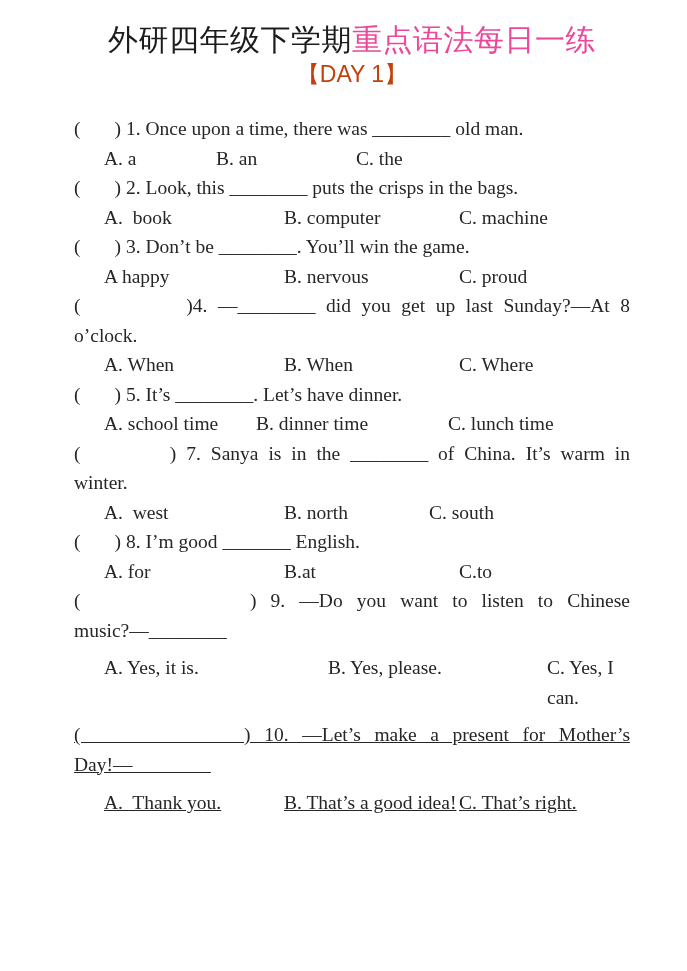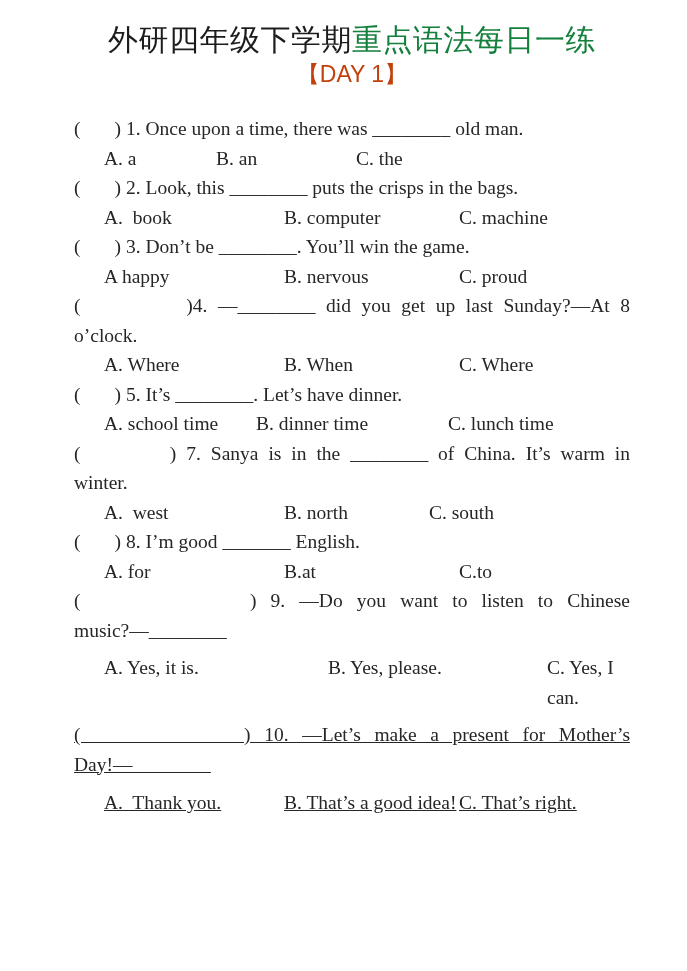--- a/index.html
+++ b/index.html
@@ -16,21 +16,21 @@
   .title {
     text-align: center;
     font-family: "Liberation Sans", "DejaVu Sans", sans-serif;
     font-size: 30px;
     font-weight: 500;
     line-height: 36px;
     letter-spacing: 0.5px;
     color: #1c1c1c;
     white-space: nowrap;
   }
-  .title .red { color: #15803d; }
+  .title .red { color: #ec4899; }
 
   .subtitle {
     text-align: center;
     font-family: "Liberation Sans", "DejaVu Sans", sans-serif;
     font-size: 23px;
     font-weight: 500;
     line-height: 28px;
     margin-top: 2px;
     color: #c2410c;
   }
@@ -116,21 +116,21 @@
       <span class="opt">C. proud</span>
     </div>
   </div>
 
   <div class="question">
     <div class="prompt">
           <div class="prompt-line stretch">(&nbsp;&nbsp;&nbsp;&nbsp;&nbsp;&nbsp;&nbsp;&nbsp;&nbsp;&nbsp;)4. —________ did you get up last Sunday?—At 8</div>
           <div class="prompt-line">o’clock.</div>
         </div>
     <div class="options">
-      <span class="opt">A. Where</span>
+      <span class="opt">A. When</span>
       <span class="opt">B. When</span>
       <span class="opt">C. Where</span>
     </div>
   </div>
 
   <div class="question">
     <div class="prompt">
           <div class="prompt-line">(&nbsp;&nbsp;&nbsp;&nbsp;&nbsp;&nbsp;&nbsp;) 5. It’s ________. Let’s have dinner.</div>
         </div>
     <div class="options">

